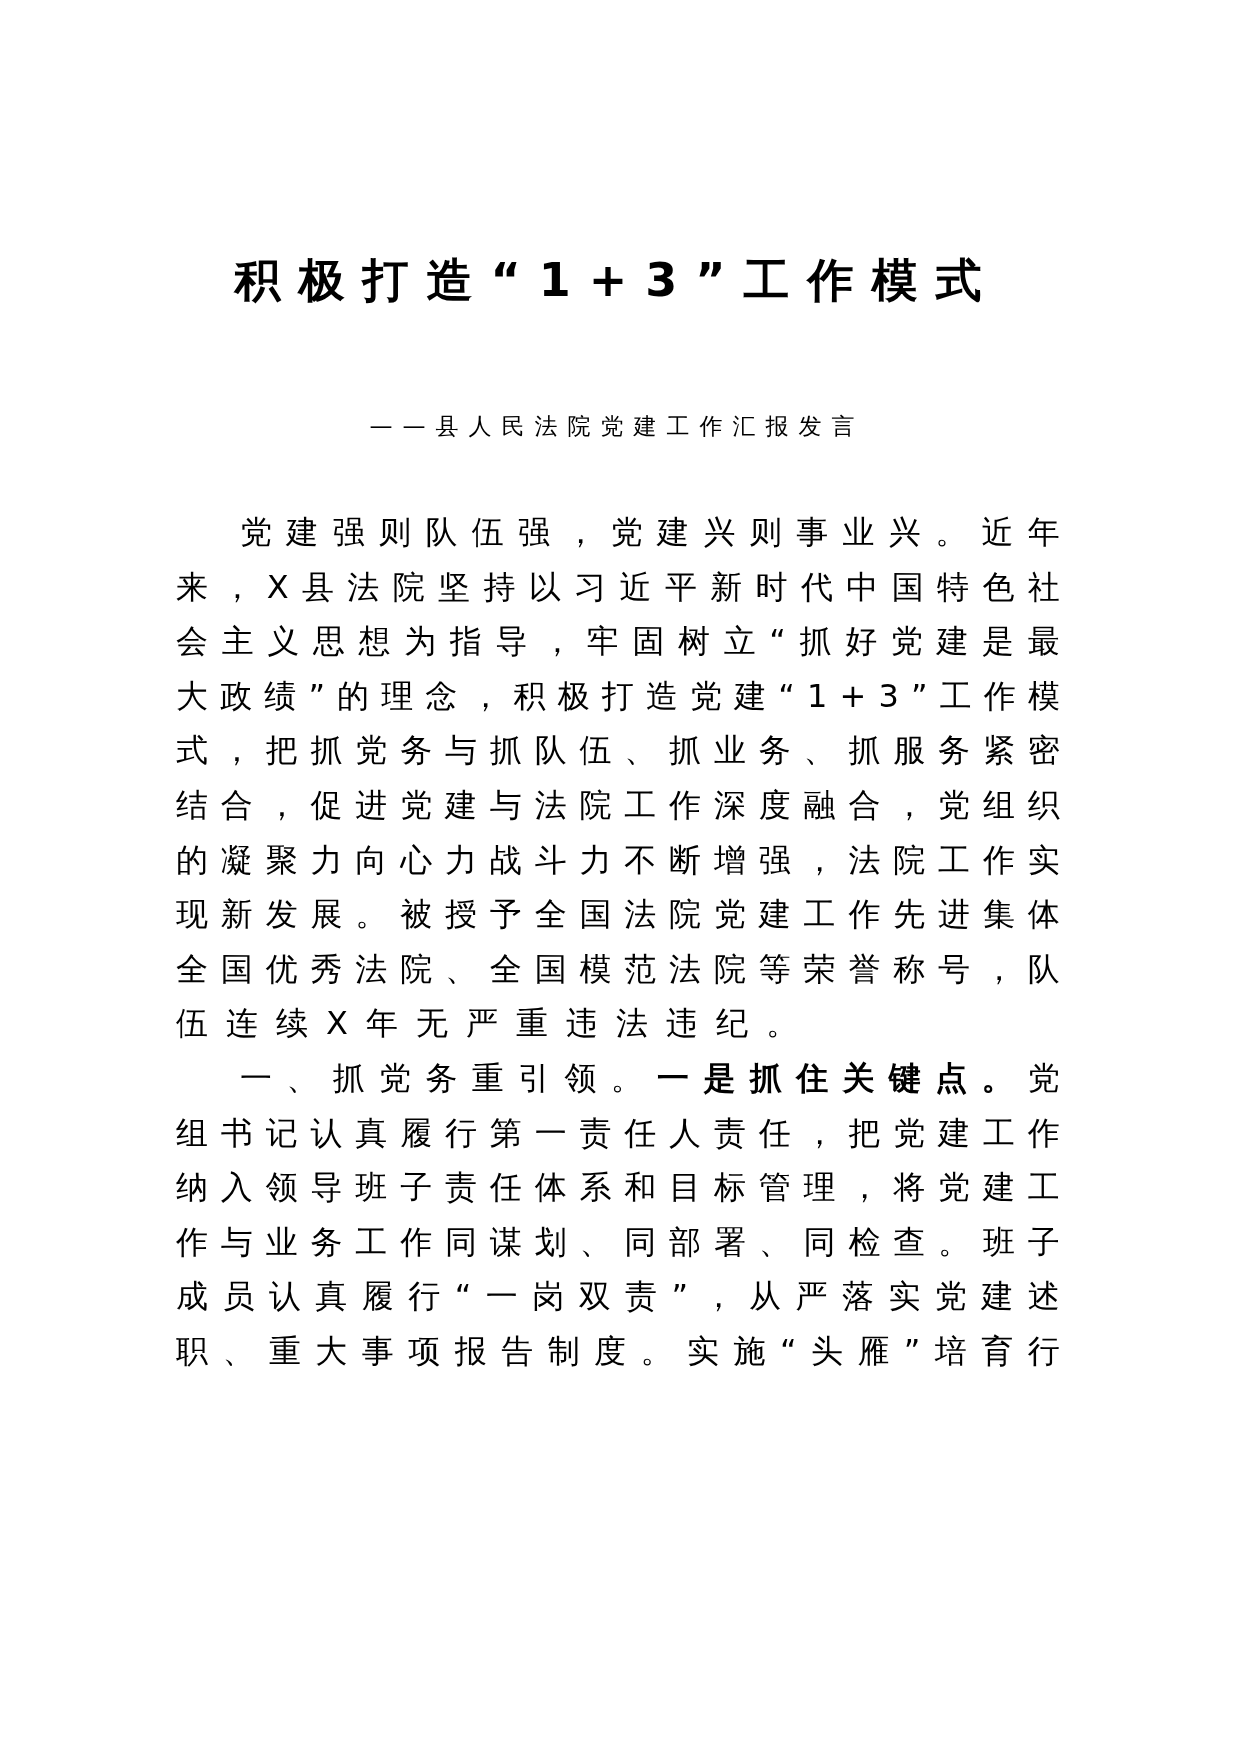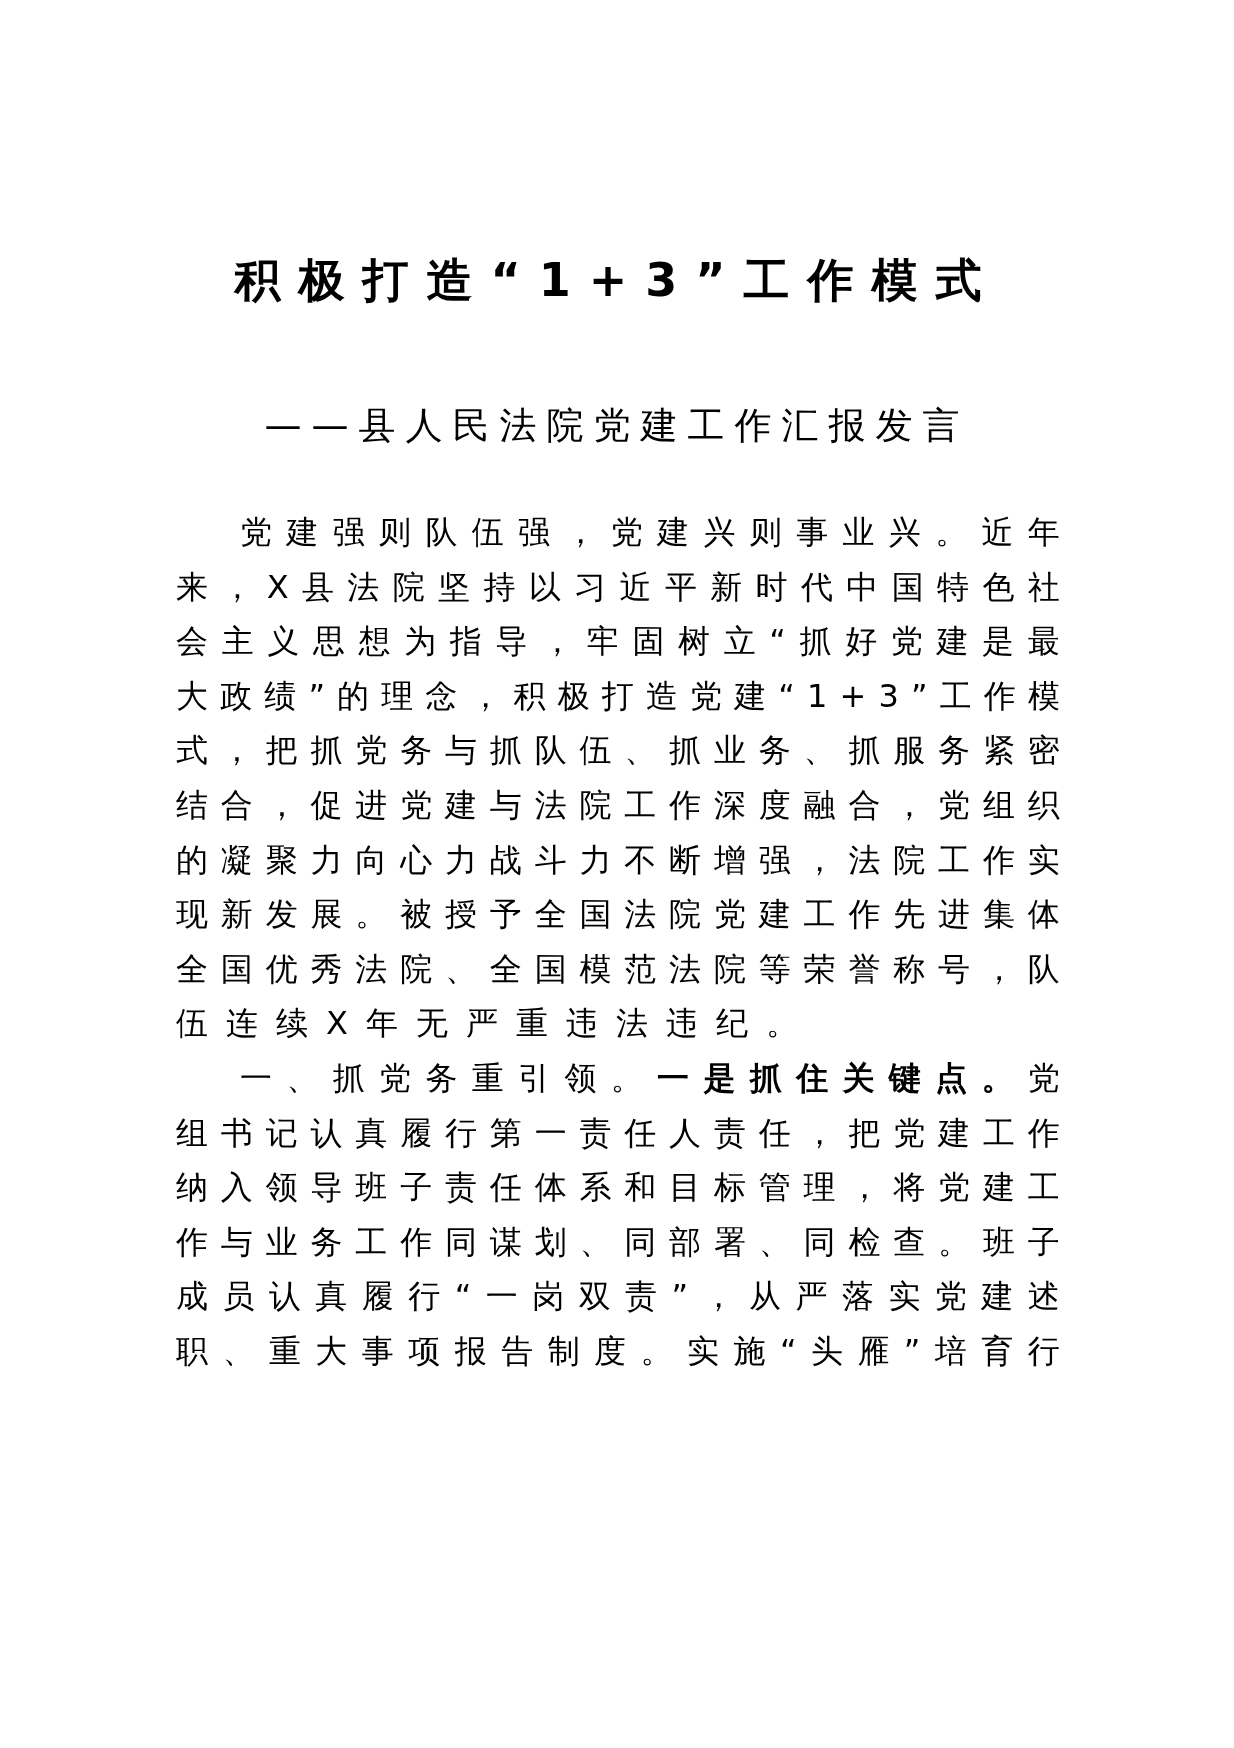--- a/index.html
+++ b/index.html
@@ -5,21 +5,21 @@
   html, body { margin: 0; padding: 0; background: #ffffff; }
   body { width: 1234px; height: 1748px; position: relative; overflow: hidden; color: #000; }
   .page { position: absolute; left: 0; top: 0; width: 1234px; height: 1748px; background: #fff; }
   .title-line {
     position: absolute; left: 0; width: 1234px; text-align: center;
     font-family: "DejaVu Sans", sans-serif; font-weight: bold;
     font-size: 46px; line-height: 56px; letter-spacing: 18px;
   }
   .subtitle {
     position: absolute; left: 0; width: 1234px; text-align: center;
-    font-family: "DejaVu Sans", sans-serif; font-size: 37px; line-height: 44px;
+    font-family: "DejaVu Sans", sans-serif; font-size: 23px; line-height: 44px;
     letter-spacing: 10px; font-weight: normal;
   }
   .body-line {
     position: absolute; left: 176px; width: 884px;
     font-family: "DejaVu Sans", sans-serif; font-size: 32px; line-height: 44px;
     text-align: justify; text-align-last: justify; white-space: nowrap;
     display: flex; justify-content: space-between;
   }
   .body-line span.ch { display: inline-block; }
   .body-line.indent { left: 240px; width: 820px; }

